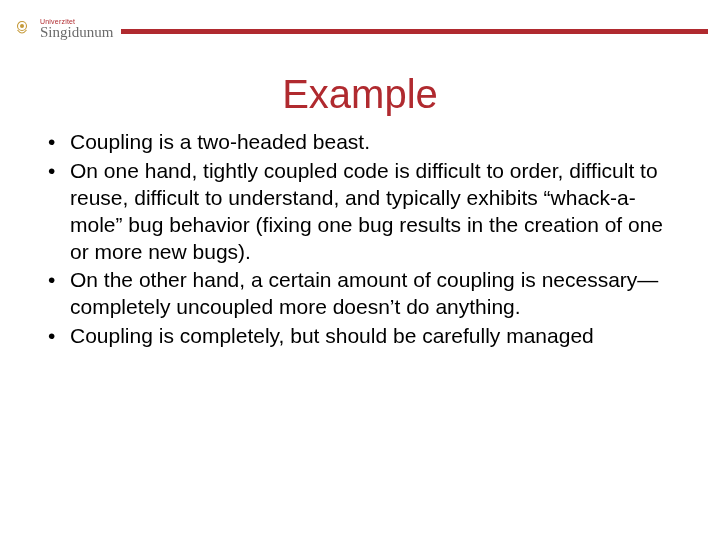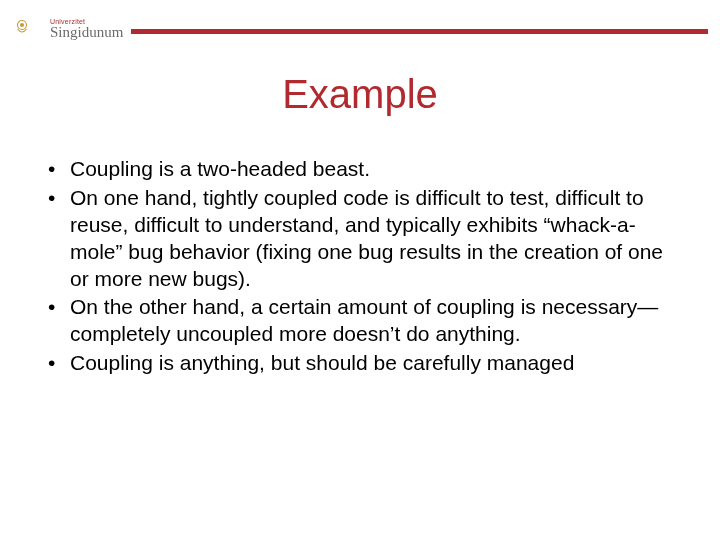--- a/index.html
+++ b/index.html
@@ -12,21 +12,22 @@
     position: relative;
   }
   .header {
     display: flex;
     align-items: center;
     padding: 8px 12px 0 12px;
     height: 50px;
   }
   .logo-block {
     display: flex;
-    gap: 18px;
+    align-items: center;
+    gap: 8px;
   }
   .logo-icon {
     width: 20px;
     height: 20px;
     position: relative;
   }
   .logo-icon svg { width: 20px; height: 20px; }
   .logo-text {
     display: flex;
     flex-direction: column;
@@ -49,21 +50,21 @@
     background: #b02a2f;
     margin-left: 8px;
     margin-top: 4px;
   }
   .title {
     text-align: center;
     font-size: 40px;
     color: #b02a2f;
     font-family: Arial, Helvetica, sans-serif;
     margin-top: 22px;
-    margin-bottom: 39px;
+    margin-bottom: 12px;
     font-weight: normal;
   }
   .content {
     padding: 0 40px 0 40px;
   }
   ul.bullets {
     list-style: none;
   }
   ul.bullets li {
     position: relative;
@@ -100,17 +101,17 @@
     </span>
   </div>
   <div class="rule"></div>
 </div>
 
 <h1 class="title">Example</h1>
 
 <div class="content">
   <ul class="bullets">
     <li>Coupling is a two-headed beast.</li>
-    <li>On one hand, tightly coupled code is difficult to test, difficult to reuse, difficult to understand, and typically exhibits “whack-a-mole” bug behavior (fixing one bug results in the creation of one or more new bugs).</li>
+    <li>On one hand, tightly coupled code is difficult to order, difficult to reuse, difficult to understand, and typically exhibits “whack-a-mole” bug behavior (fixing one bug results in the creation of one or more new bugs).</li>
     <li>On the other hand, a certain amount of coupling is necessary—completely uncoupled more doesn’t do anything.</li>
-    <li>Coupling is anything, but should be carefully managed</li>
+    <li>Coupling is completely, but should be carefully managed</li>
   </ul>
 </div>
 
 </body></html>

